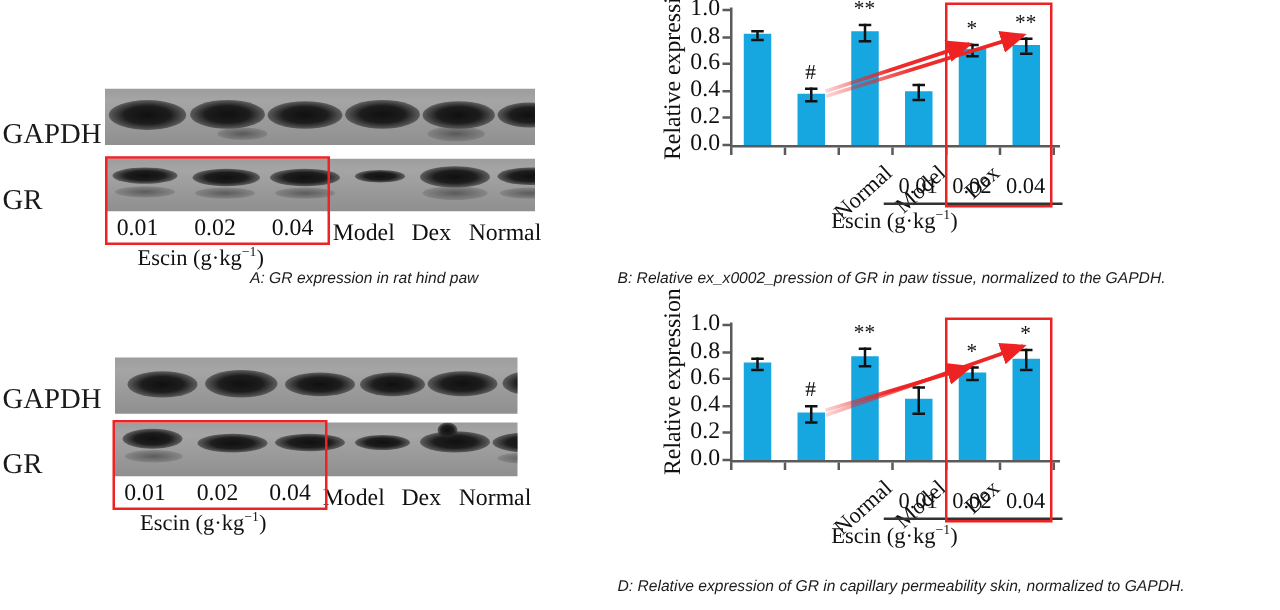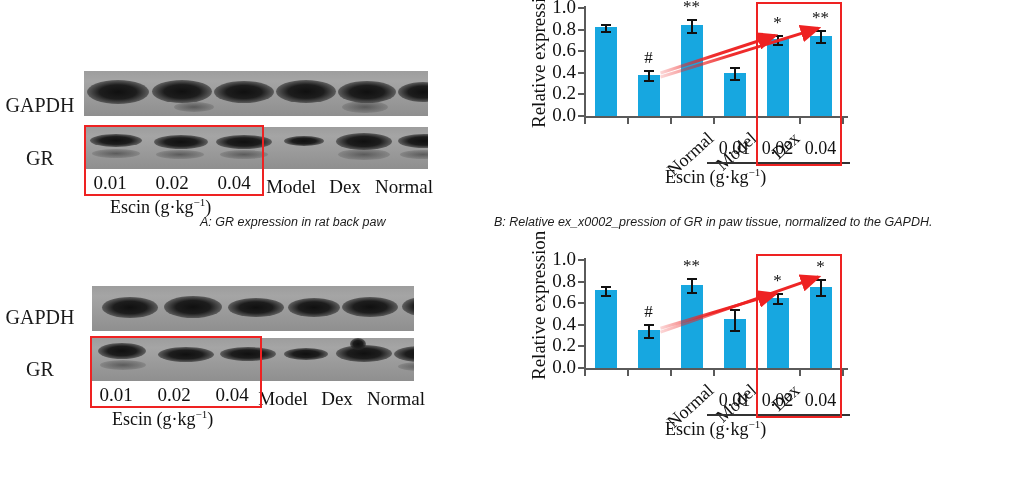--- a/index.html
+++ b/index.html
@@ -12,24 +12,24 @@
     font-family: "Liberation Serif", "DejaVu Serif", serif;
     overflow: hidden;
   }
   .figure-root { position: absolute; inset: 0; }
 
   
   .blot-panel { position: absolute; }
   .blot-row-label {
     position: absolute;
     font-family: "Liberation Serif", "DejaVu Serif", serif;
-    font-size: 20px;
+    font-size: 23px;
     color: #1a1a1a;
     white-space: nowrap;
-    text-align: center;
+    text-align: left;
   }
   .blot-strip {
     position: absolute;
     background: linear-gradient(180deg,#9d9d9d 0%,#a5a5a5 22%,#9a9a9a 60%,#8f8f8f 100%);
     overflow: hidden;
   }
   .band {
     position: absolute;
     border-radius: 50%;
     background: radial-gradient(ellipse at 50% 50%, #101010 0%, #1d1d1d 42%, rgba(45,45,45,0.55) 72%, rgba(120,120,120,0) 100%);
@@ -171,21 +171,21 @@
     <div class="lane-label" style="left:324px; top:148px; width:42px;">Dex</div>
     <div class="lane-label" style="left:368px; top:148px; width:72px;">Normal</div>
 
     <div class="escin-caption" style="left:110px; top:168px;">
       <span>Escin (g·kg</span><span class="sup">−1</span><span>)</span>
     </div>
 
     <div class="redbox" style="left:84px; top:97px; width:180px; height:71px;"></div>
   </div>
 
-  <div class="caption" style="left:200px; top:215px;">A: GR expression in rat back paw</div>
+  <div class="caption" style="left:200px; top:215px;">A: GR expression in rat hind paw</div>
 
   <div class="blot-panel" style="left:0px; top:268px; width:520px; height:175px;">
 
     <div class="blot-row-label" style="left:2px; top:38px; width:76px;">GAPDH</div>
 
     <div class="blot-strip" style="left:92px; top:18px; width:322px; height:45px;">
       <div class="band" style="left:10px; top:11px; width:56px; height:21px;"></div>
       <div class="band" style="left:72px; top:10px; width:58px; height:22px;"></div>
       <div class="band" style="left:136px;top:12px; width:56px; height:19px;"></div>
       <div class="band" style="left:196px;top:12px; width:52px; height:19px;"></div>
@@ -376,14 +376,15 @@
           </marker>
           <marker id="ah2-D" markerWidth="7" markerHeight="6" refX="6" refY="3" orient="auto">
             <path d="M0,0 L7,3 L0,6 z" fill="#ee2222"></path>
           </marker>
         </defs>
         <line x1="148.5" y1="76.2" x2="263.5" y2="41.8" stroke="url(#grad-D)" stroke-width="3" marker-end="url(#ah1-D)"></line>
         <line x1="148.5" y1="80.2" x2="306.5" y2="24.900000000000006" stroke="url(#grad-D)" stroke-width="3" marker-end="url(#ah2-D)"></line>
       </svg>
     </div>
 
+  <div class="caption" style="left:494px; top:462px;">D: Relative expression of GR in capillary permeability skin, normalized to GAPDH.</div>
 
 </div>
 
 </body></html>

